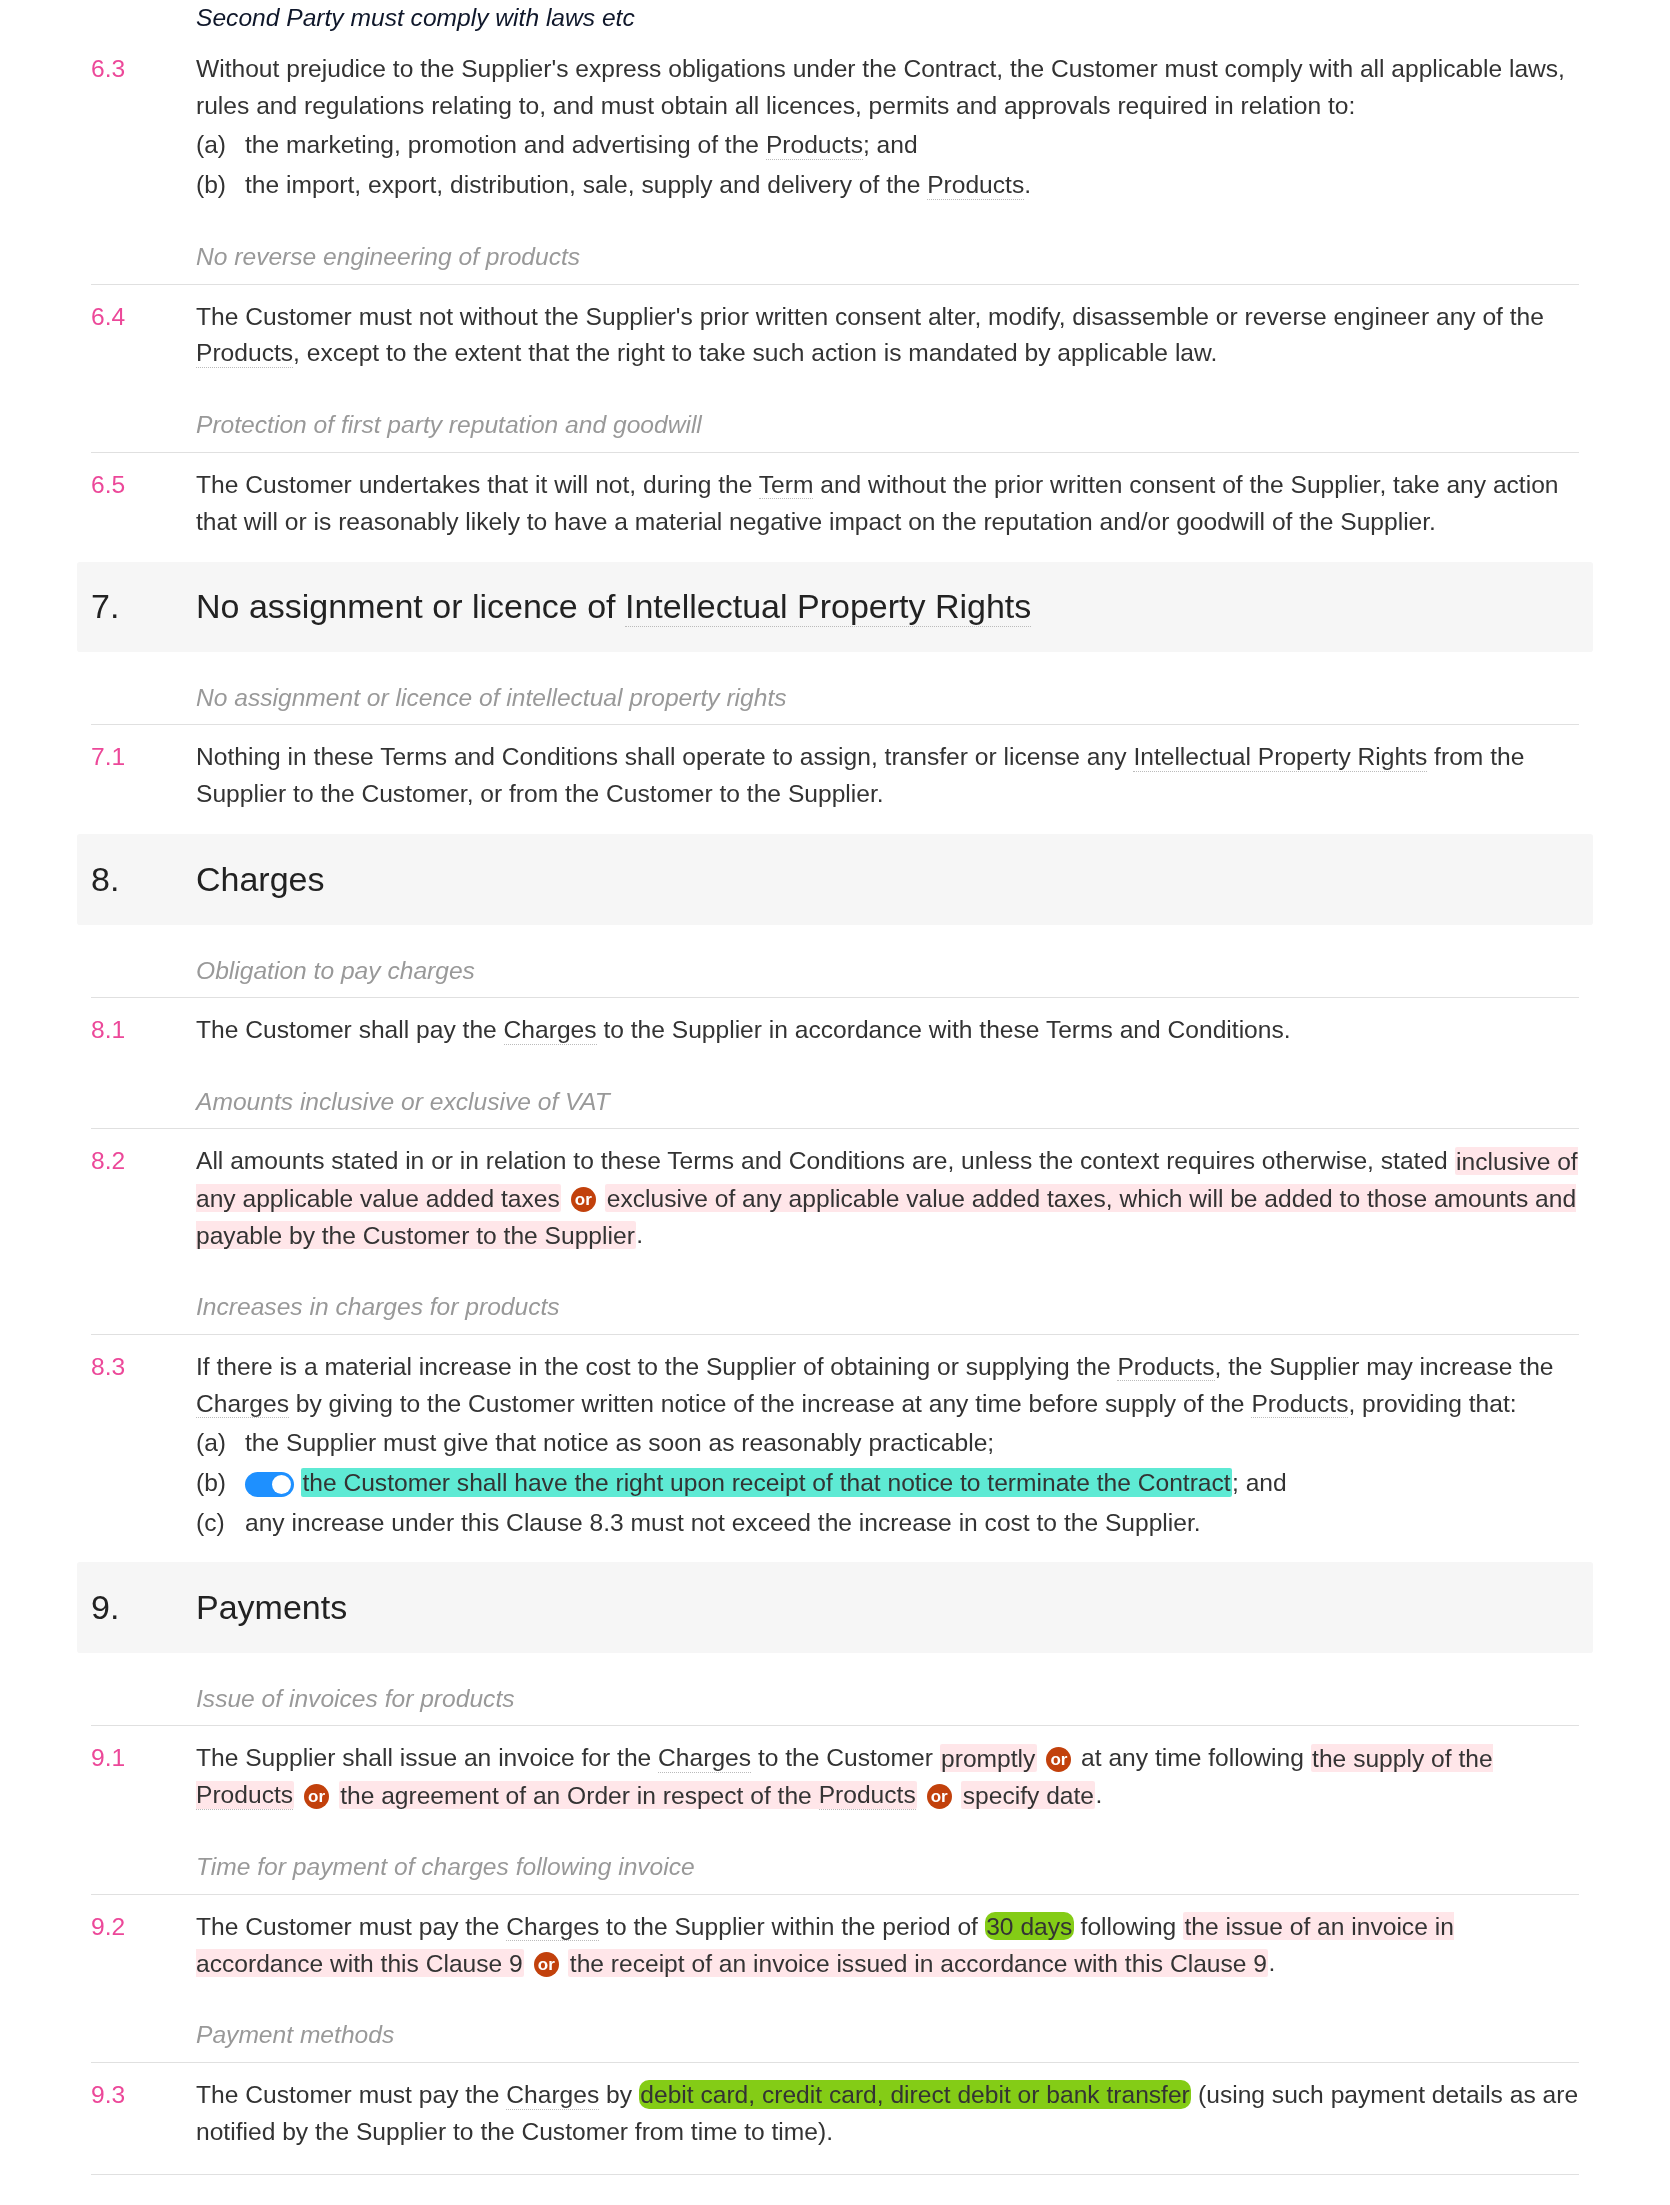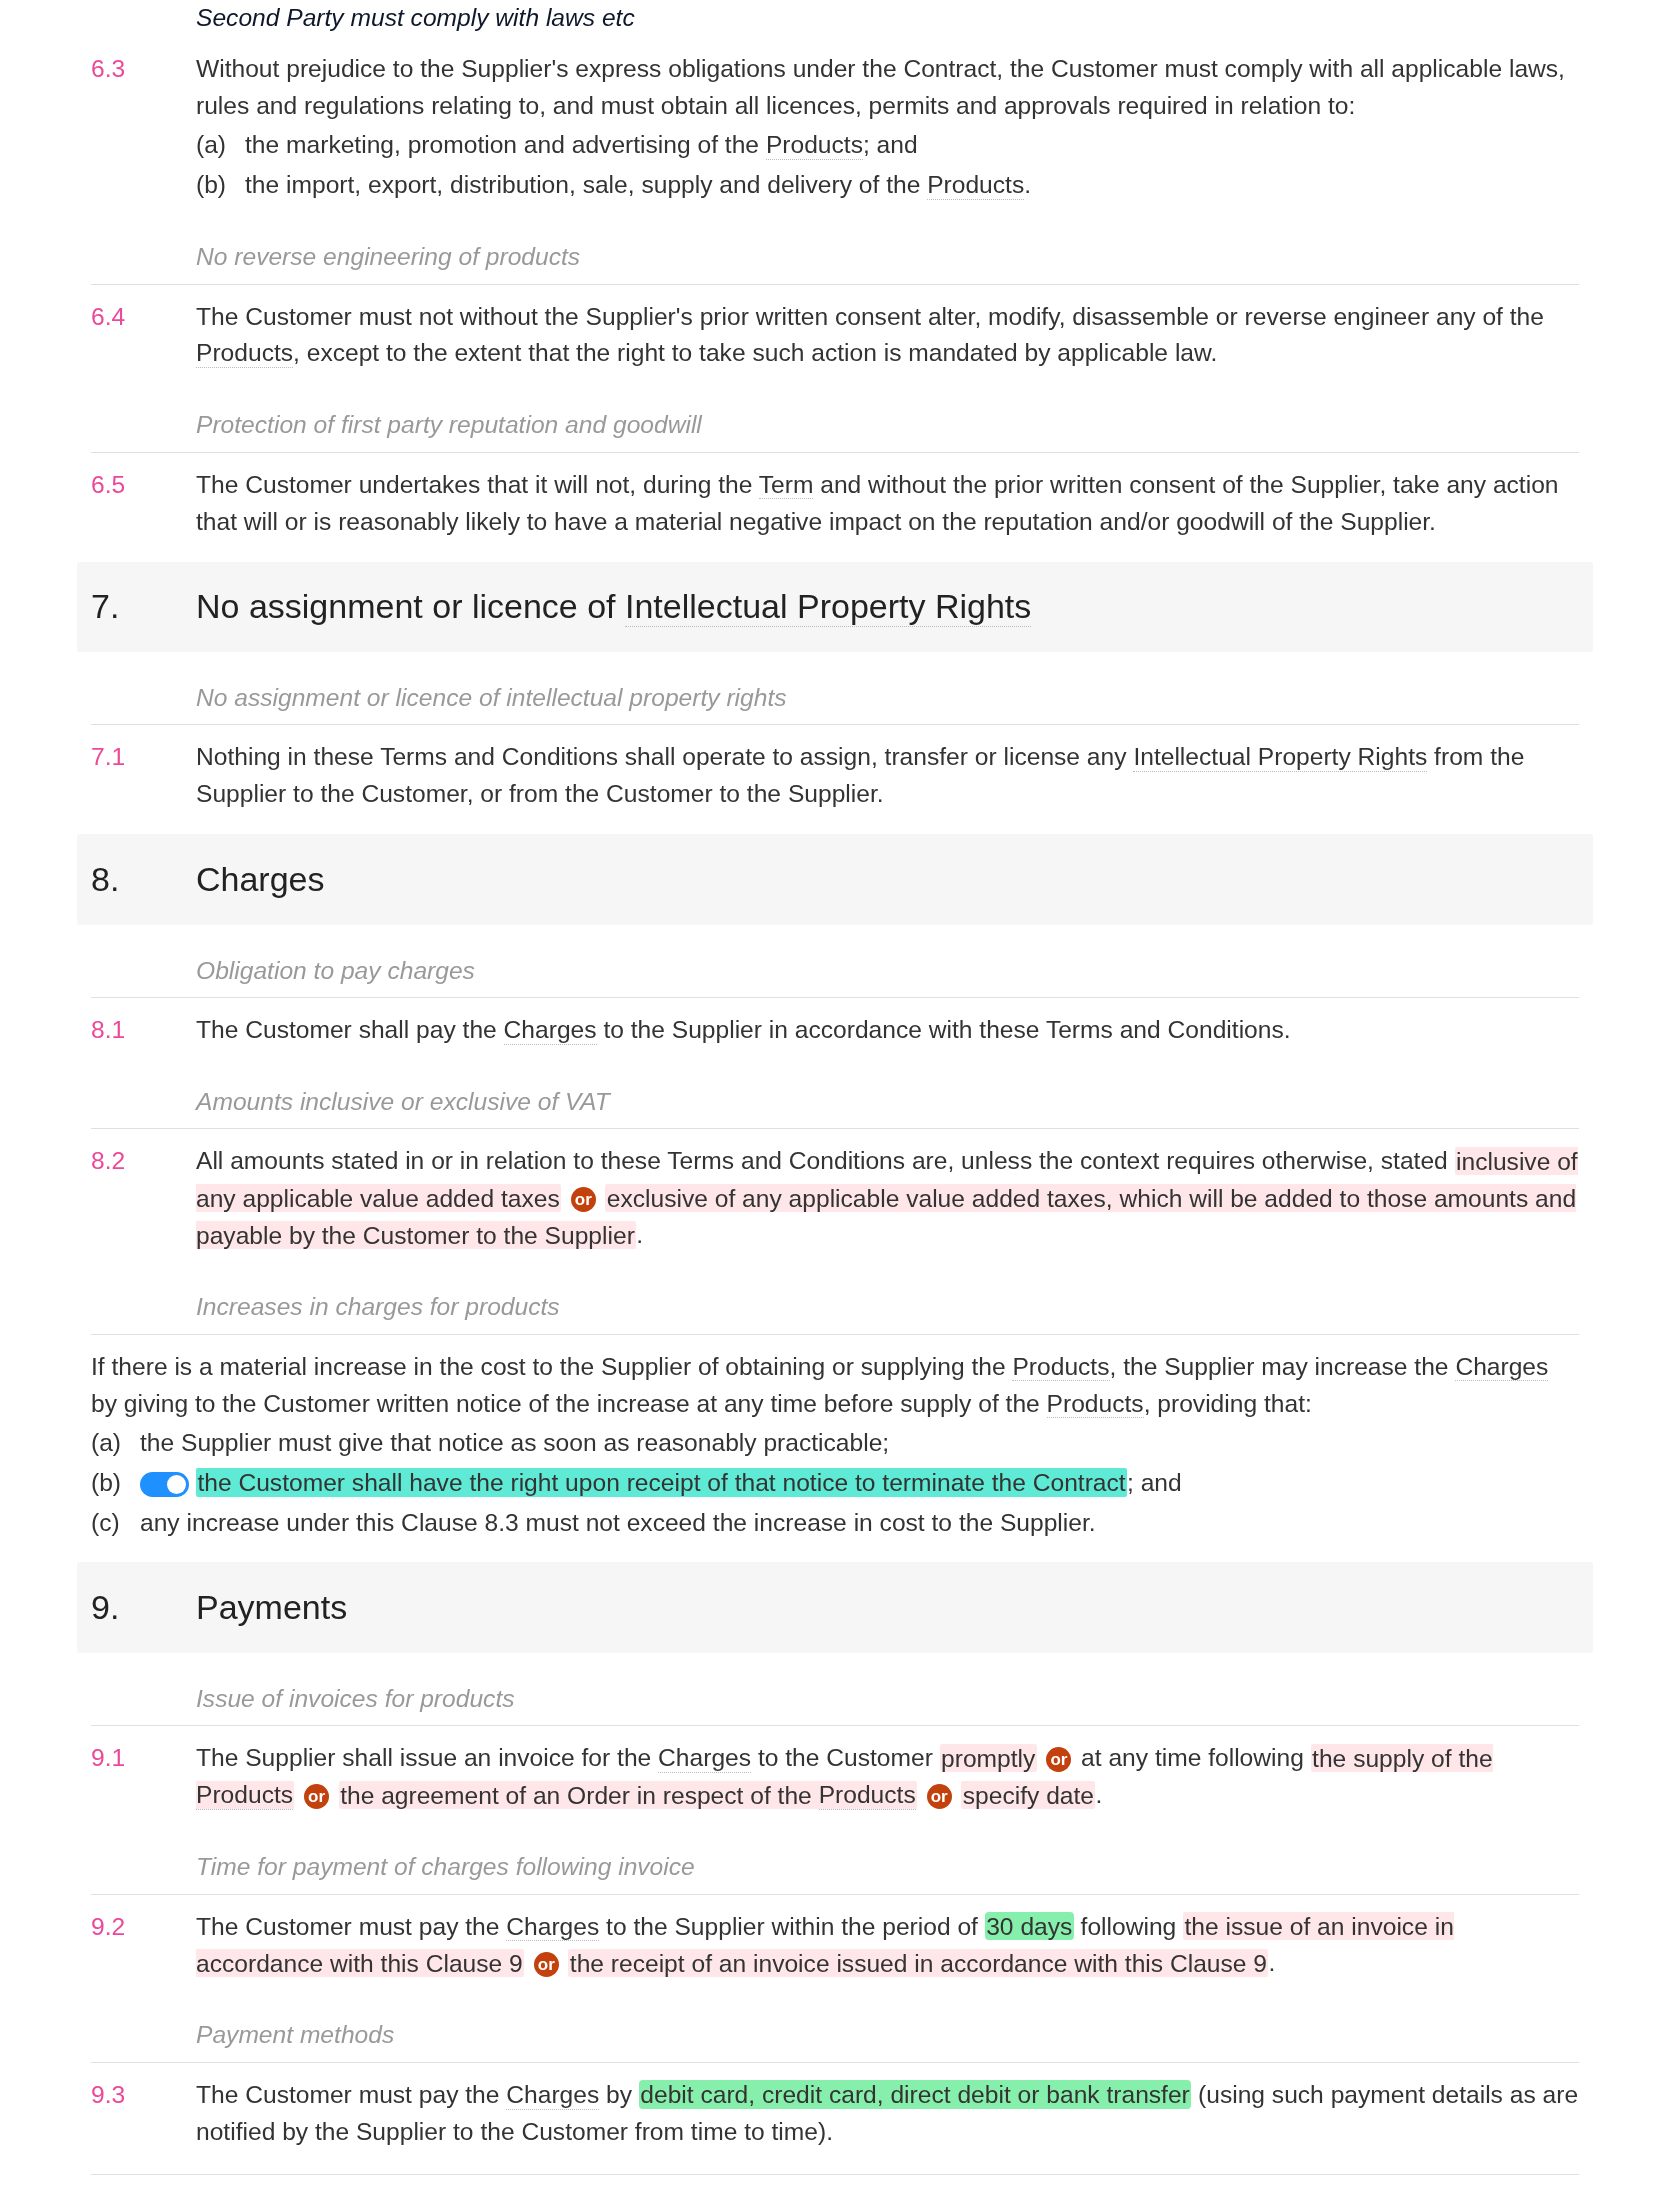--- a/index.html
+++ b/index.html
@@ -73,22 +73,22 @@
   .term {
     border-bottom: 1.4px dotted #bbb;
     padding-bottom: 0.7px;
   }
   .hl-pink {
     background: #ffe6e9;
     border-radius: 2.1px;
     padding: 0.7px 1.4px;
   }
   .hl-yellow {
-    background: #86efac;
-    border-radius: 4px;
+    background: #84cc16;
+    border-radius: 10px;
     padding: 0.7px 1.4px;
   }
   .hl-blue {
     background: #5eead4;
     border-radius: 2.1px;
     padding: 0.7px 1.4px;
   }
   .or-pill {
     display: inline-flex;
     align-items: center;
@@ -221,20 +221,21 @@
   <div class="body">
     <span>All amounts stated in or in relation to these Terms and Conditions are, unless the context requires otherwise, stated </span><span class="hl-pink">inclusive of any applicable value added taxes</span> <span class="or-pill">or</span> <span class="hl-pink">exclusive of any applicable value added taxes, which will be added to those amounts and payable by the Customer to the Supplier</span><span>.</span>
   </div>
 </div>
 
 <div class="caption-row">
   <div class="num-col"></div>
   <div class="caption">Increases in charges for products</div>
 </div>
 <div class="clause">
+  <div class="num">8.3</div>
   <div class="body">
     <span>If there is a material increase in the cost to the Supplier of obtaining or supplying the </span><span class="term">Products</span><span>, the Supplier may increase the </span><span class="term">Charges</span><span> by giving to the Customer written notice of the increase at any time before supply of the </span><span class="term">Products</span><span>, providing that:</span>
     <div class="sub">
       <div class="sub-num">(a)</div>
       <div class="sub-body">the Supplier must give that notice as soon as reasonably practicable;</div>
     </div>
     <div class="sub">
       <div class="sub-num">(b)</div>
       <div class="sub-body">
         <span class="toggle"></span><span class="hl-blue">the Customer shall have the right upon receipt of that notice to terminate the Contract</span><span>; and</span>

